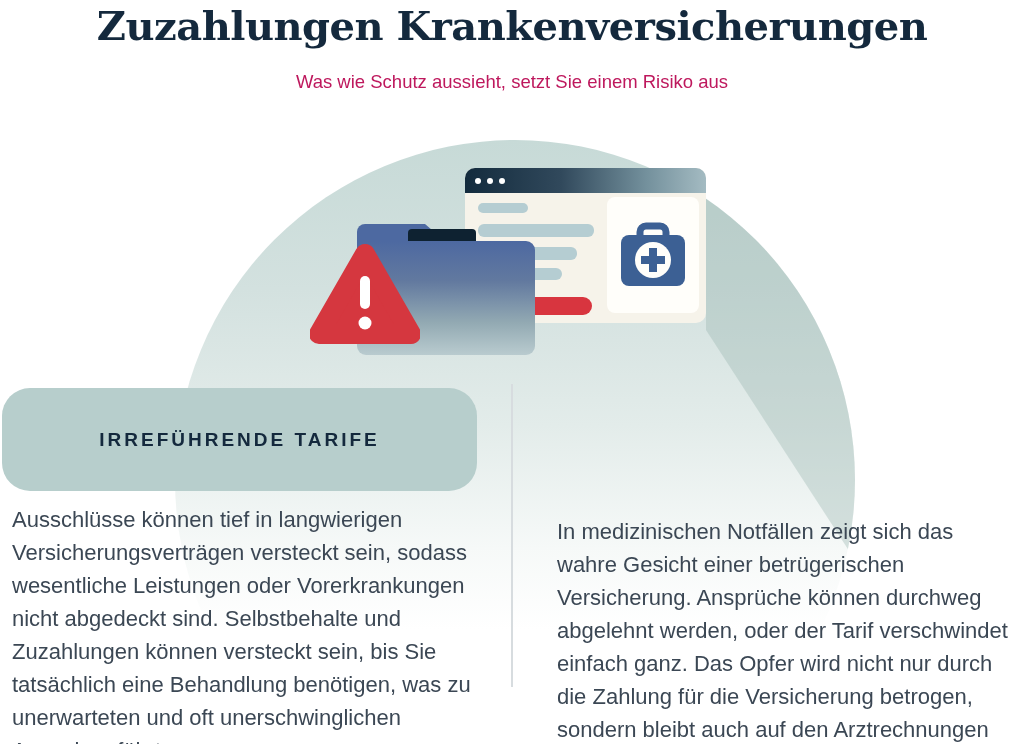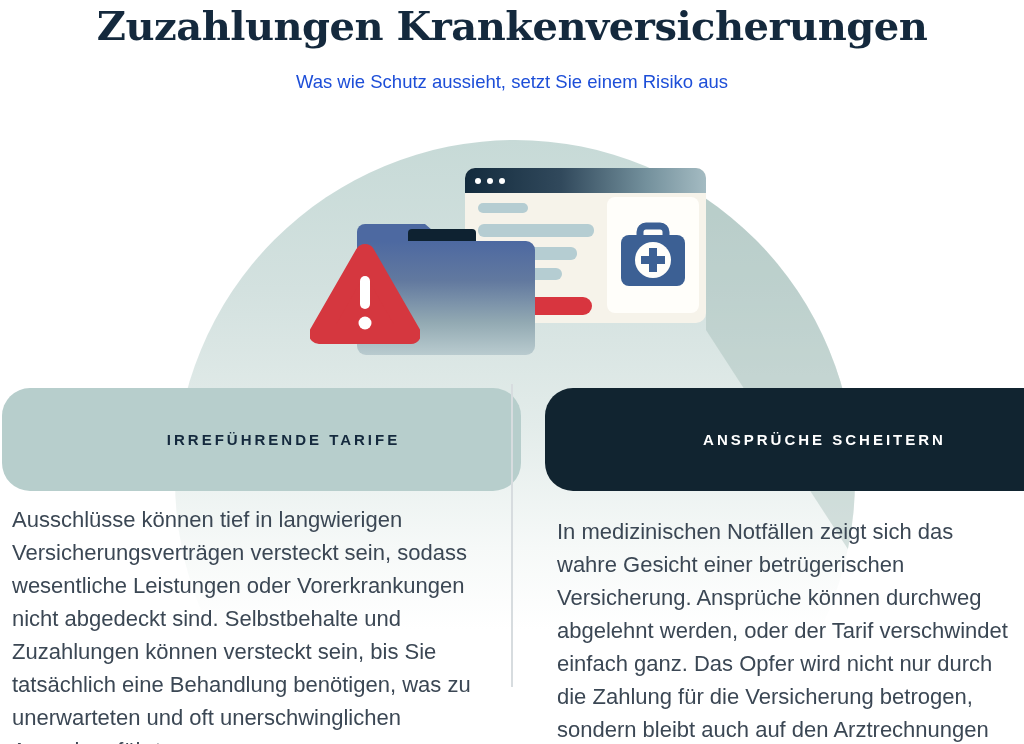--- a/index.html
+++ b/index.html
@@ -8,21 +8,21 @@
     font-family:"Liberation Sans", sans-serif;
   }
   
   .page-title{
     position:absolute;top:0;left:0;width:1024px;text-align:center;
     font-family:"DejaVu Serif", serif;font-weight:700;font-size:40px;line-height:52px;
     letter-spacing:-0.5px;color:#14293d;margin:0;
   }
   .page-subtitle{
     position:absolute;top:68px;left:0;width:1024px;text-align:center;
-    font-size:18.5px;line-height:28px;color:#1d4ed8;margin:0;
+    font-size:18.5px;line-height:28px;color:#be185d;margin:0;
   }
   
   .dome{
     position:absolute;left:175px;top:140px;width:680px;height:680px;border-radius:50%;
     overflow:hidden;
     background:linear-gradient(180deg,#c7dad7 0%,#d3e1df 22%,#e3ecea 42%,#f6f9f8 60%,#ffffff 72%);
   }
   .long-shadow{
     position:absolute;left:0;top:0;width:680px;height:680px;
     background:rgba(148,178,173,0.35);
@@ -58,21 +58,21 @@
   }
   .folder-body{
     position:absolute;left:357px;top:241px;width:178px;height:114px;border-radius:9px;
     background:linear-gradient(180deg,#4d69a1 0%,#62799f 35%,#93aab3 72%,#b9cbcf 100%);
   }
   .warning-triangle{position:absolute;left:310px;top:240px;}
   
   .pill{
     position:absolute;top:388px;height:103px;border-radius:28px;
     display:flex;align-items:center;justify-content:center;
-    font-size:15px;font-weight:700;letter-spacing:3px;padding-left:44px;
+    font-size:19px;font-weight:700;letter-spacing:3px;
   }
   .pill-light{left:2px;width:475px;background:#b7cecc;color:#14293d;}
   .pill-dark{left:545px;width:471px;background:#112430;color:#ffffff;}
   .divider{position:absolute;left:511px;top:384px;width:2px;height:303px;background:#d7dcdf;}
   .body-text{
     position:absolute;top:503px;margin:0;
     font-size:22px;line-height:33px;color:#3b4754;
   }
   .body-left{left:12px;width:480px;}
   .body-right{left:557px;width:462px;margin-top:12px;}
@@ -116,20 +116,19 @@
     <div class="folder-body"></div>
   </div>
 
   <svg class="warning-triangle" width="110" height="110" viewBox="0 0 110 110">
     <polygon points="55,14 101,94 9,94" fill="#d5373f" stroke="#d5373f" stroke-width="20" stroke-linejoin="round"></polygon>
     <rect x="50" y="36" width="10" height="33" rx="5" fill="#ffffff"></rect>
     <circle cx="55" cy="83" r="6.5" fill="#ffffff"></circle>
   </svg>
 
   <div class="pill pill-light">IRREFÜHRENDE TARIFE</div>
-  <div class="pill pill-dark">ANSPRÜCHE SCHEITERN</div>
 
   <div class="divider"></div>
 
   <p class="body-text body-left">Ausschlüsse können tief in langwierigen Versicherungsverträgen versteckt sein, sodass wesentliche Leistungen oder Vorerkrankungen nicht abgedeckt sind. Selbstbehalte und Zuzahlungen können versteckt sein, bis Sie tatsächlich eine Behandlung benötigen, was zu unerwarteten und oft unerschwinglichen Ausgaben führt.</p>
   <p class="body-text body-right">In medizinischen Notfällen zeigt sich das wahre Gesicht einer betrügerischen Versicherung. Ansprüche können durchweg abgelehnt werden, oder der Tarif verschwindet einfach ganz. Das Opfer wird nicht nur durch die Zahlung für die Versicherung betrogen, sondern bleibt auch auf den Arztrechnungen sitzen.</p>
 
 </div>
 
 </body></html>

